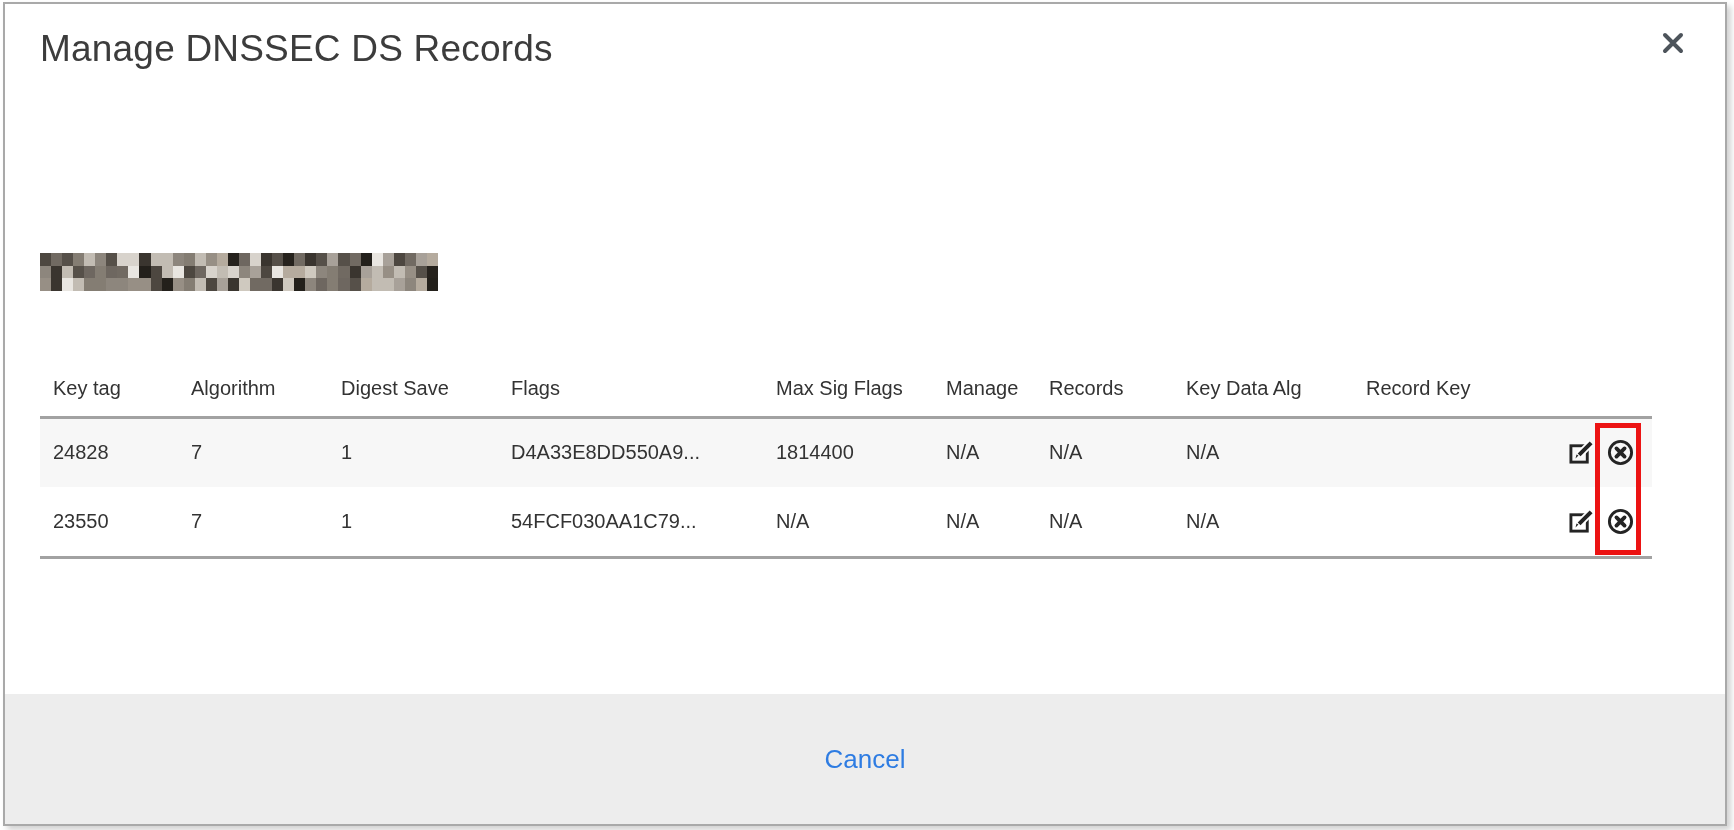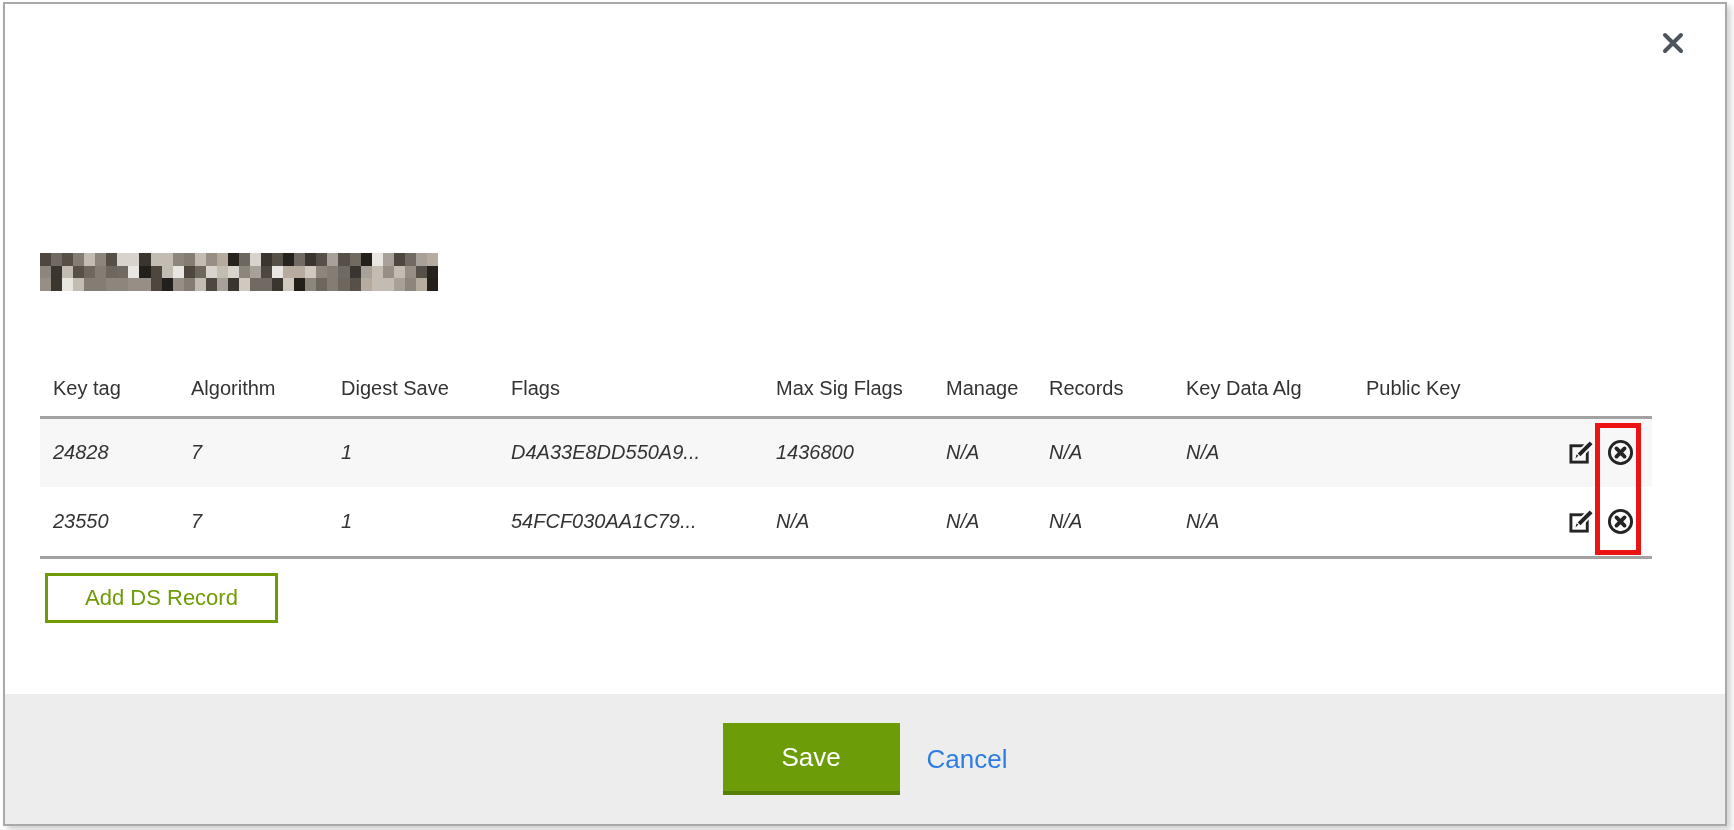--- a/index.html
+++ b/index.html
@@ -62,21 +62,21 @@
     padding-left: 13px;
   }
   .ds-table thead tr { border-bottom: 3px solid #a2a2a2; }
   .ds-table tbody tr { height: 70px; }
   .ds-table tbody tr:nth-child(odd) { background: #f7f7f7; }
   .ds-table tbody tr:nth-child(even) { background: #ffffff; }
   .ds-table tbody { border-bottom: 3px solid #a2a2a2; }
   .ds-table td {
     vertical-align: middle;
     padding-left: 13px;
-    white-space: nowrap; overflow: hidden; font-style: italic;
+    white-space: nowrap; overflow: hidden;
   }
   .ds-table td.actions {
     padding: 0 18px 0 0;
     text-align: right;
   }
   .icon-btn {
     background: none; border: none; padding: 0; cursor: pointer;
     color: #242424; vertical-align: middle;
   }
   .icon-btn + .icon-btn { margin-left: 7px; }
@@ -125,20 +125,21 @@
     text-decoration: none;
     cursor: pointer;
   }
 </style>
 </head>
 <body>
 
 <div class="modal">
   <div class="modal-inner">
 
+    <h1 class="title">Manage DNSSEC DS Records</h1>
 
     <button class="close-btn">
       <span>
         <svg width="30" height="30" viewBox="0 0 30 30">
           <path d="M7 7 L23 23 M23 7 L7 23" stroke="#4d545b" stroke-width="4" stroke-linecap="round" fill="none"></path>
         </svg>
       </span>
     </button>
 
     <div class="redacted" id="redacted">
@@ -269,31 +270,31 @@
       <thead>
         <tr>
           <th>Key tag</th>
           <th>Algorithm</th>
           <th>Digest Save</th>
           <th>Flags</th>
           <th>Max Sig Flags</th>
           <th>Manage</th>
           <th>Records</th>
           <th>Key Data Alg</th>
-          <th>Public Key</th>
+          <th>Record Key</th>
           <th></th>
         </tr>
       </thead>
       <tbody>
         <tr>
           <td>24828</td>
           <td>7</td>
           <td>1</td>
           <td>D4A33E8DD550A9...</td>
-          <td>1436800</td>
+          <td>1814400</td>
           <td>N/A</td>
           <td>N/A</td>
           <td>N/A</td>
           <td></td>
           <td class="actions">
             <button class="icon-btn">
               <span>
                 <svg width="25" height="25" viewBox="0 0 26 26">
                   <rect x="2" y="6" width="17" height="17" fill="none" stroke="currentColor" stroke-width="3"></rect>
                   <path d="M10.5 15.5 L23 3" stroke="#ffffff" stroke-width="8" fill="none"></path>
@@ -341,21 +342,19 @@
                 </svg>
               </span>
             </button>
           </td>
         </tr>
       </tbody>
     </table>
 
     <div class="annotation"></div>
 
-    <button class="add-btn">Add DS Record</button>
 
     <div class="footer">
-      <button class="save-btn">Save</button>
       <a class="cancel-link">Cancel</a>
     </div>
 
   </div>
 </div>
 
 </body></html>

